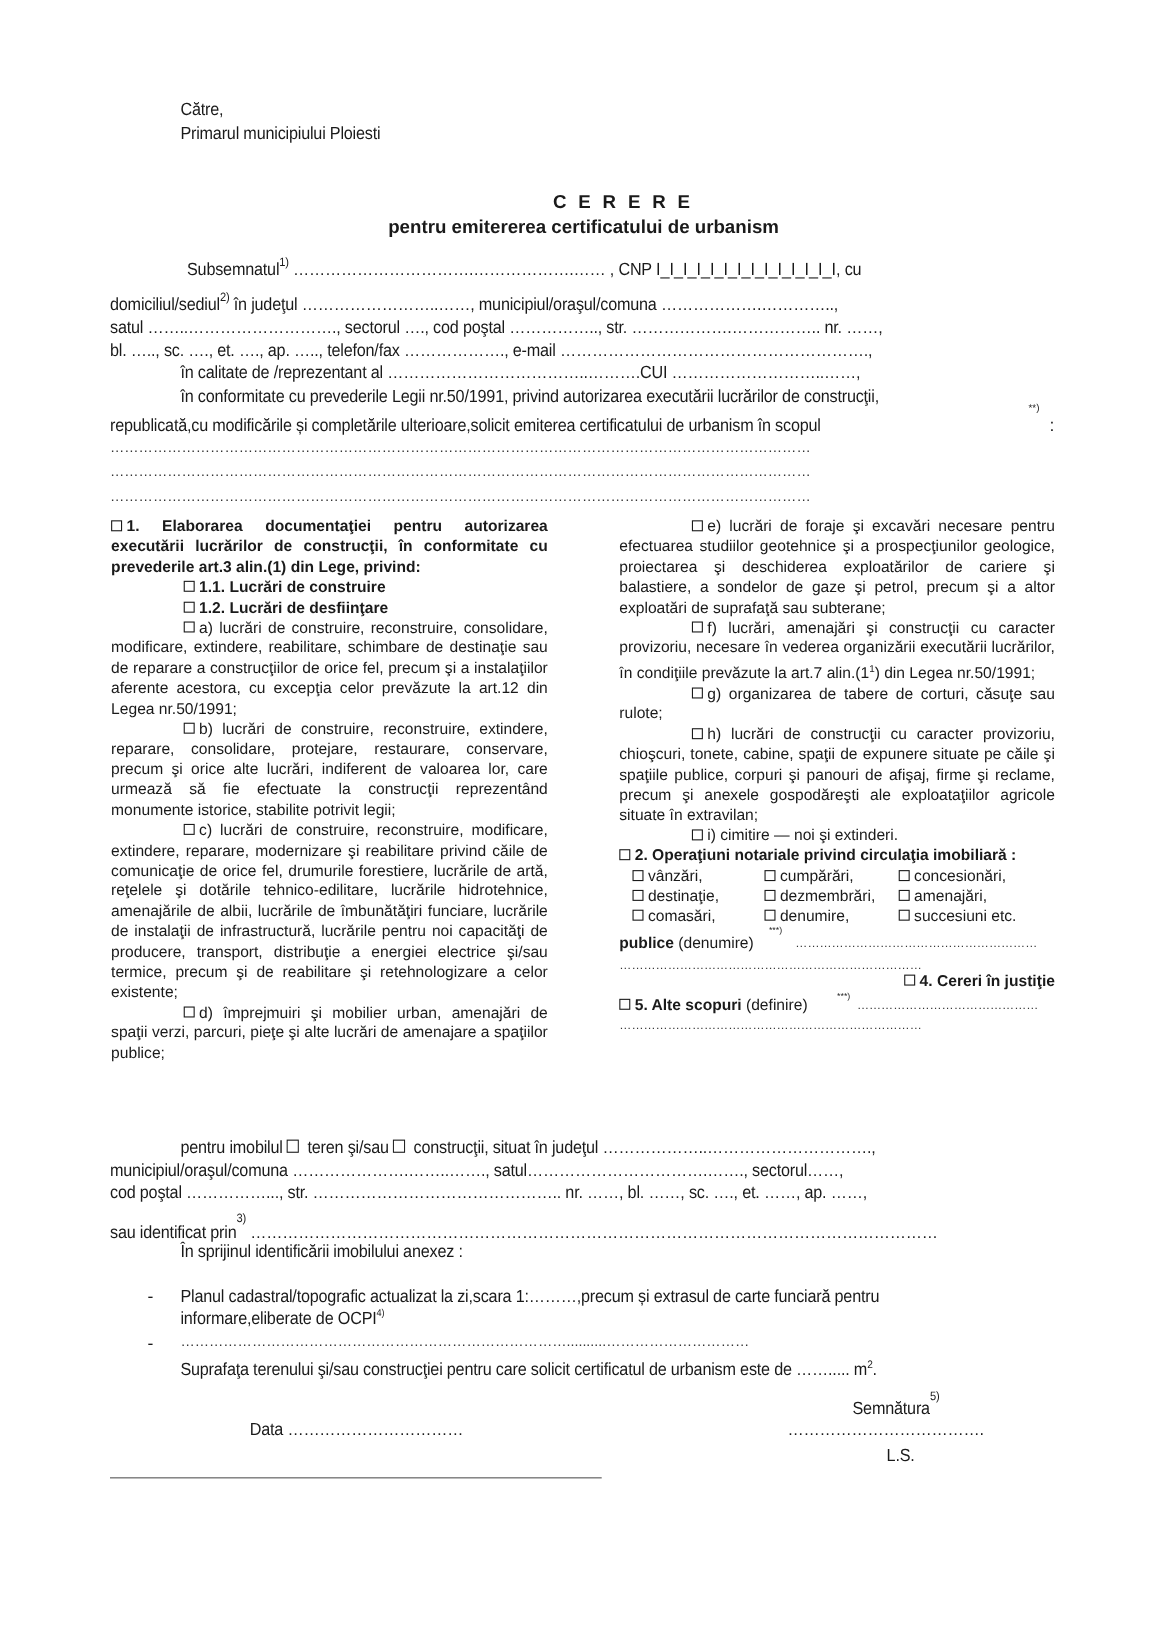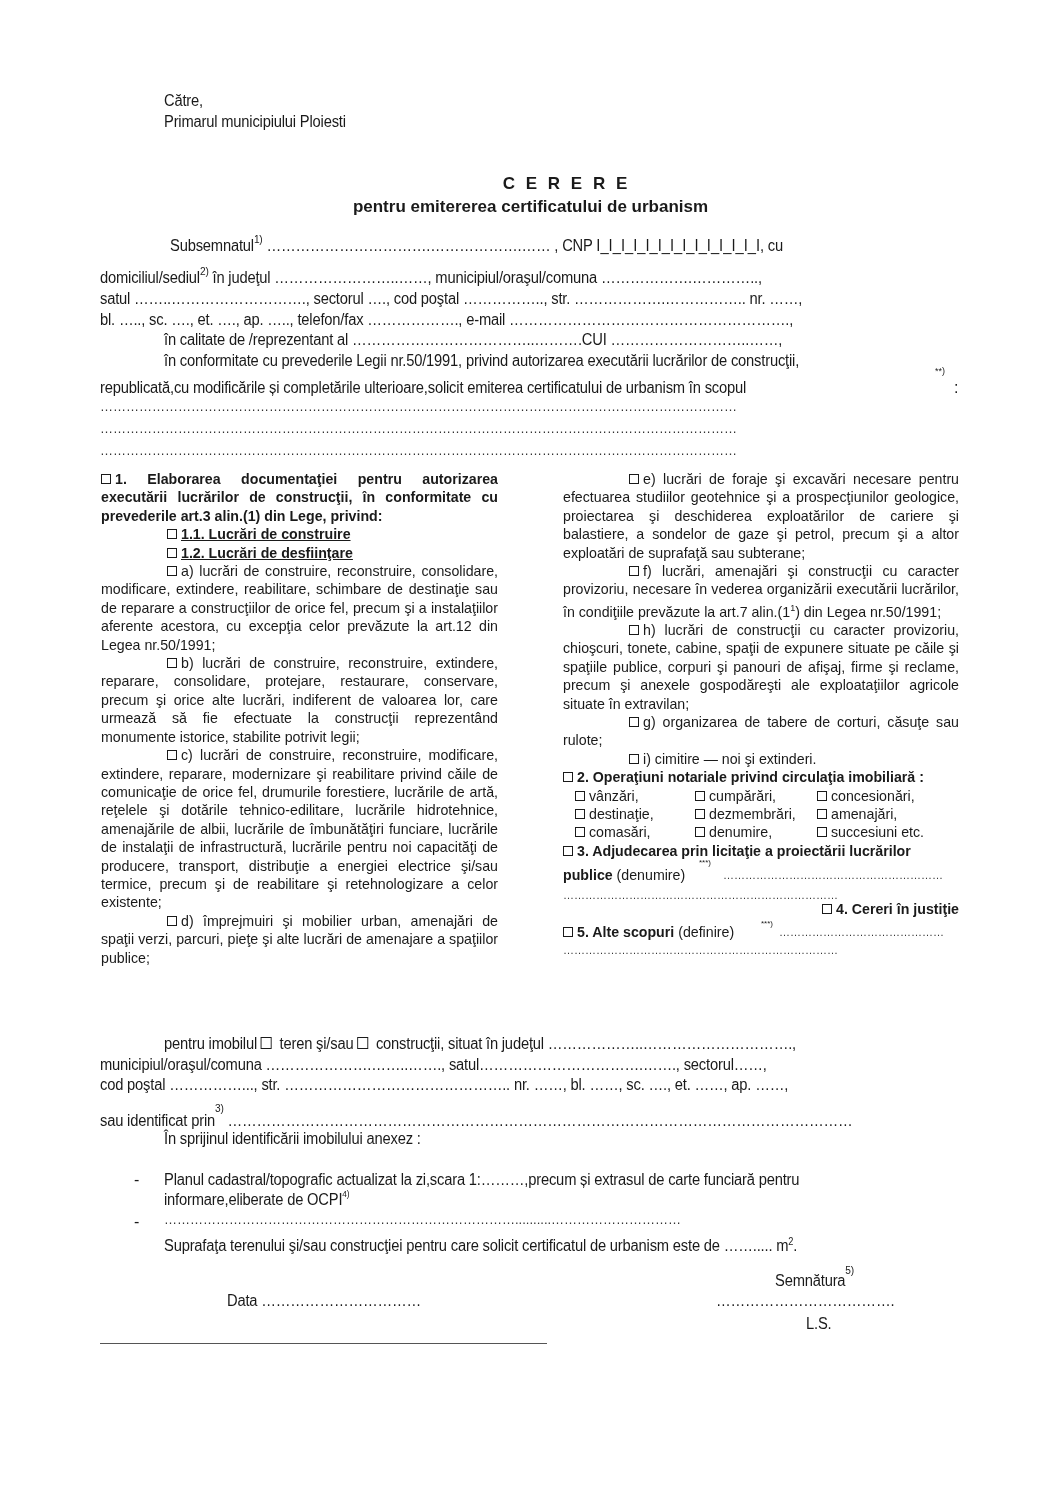--- a/index.html
+++ b/index.html
@@ -7,21 +7,21 @@
          font-family: "Liberation Sans", sans-serif; color: #1a1a1a; }
   .abs { position: absolute; white-space: nowrap; }
   .t16 { font-size: 16px; line-height: 20px; }
   .narrow { font-family: "Liberation Sans", sans-serif; font-size: 16px; letter-spacing: -0.2px; transform: scaleX(0.92); transform-origin: left top; }
   .title { font-size: 17px; font-weight: bold; letter-spacing: 3px; }
   .subtitle { font-size: 17px; font-weight: bold; }
   sup.fn { font-size: 11px; vertical-align: 8px; line-height: 0; }
   .col { position: absolute; font-size: 14.2px; line-height: 18.4px; text-align: justify; }
   .col p { margin: 0; }
   .col .ind { text-indent: 66px; }
-  .col .ind2 { padding-left: 66px; text-decoration: underline; }
+  .col .ind2 { padding-left: 66px; }
   .b { font-weight: bold; }
   .cb { display: inline-block; width: 10px; height: 10px; border: 1.3px solid #1a1a1a; vertical-align: 0px; margin-right: 4px; box-sizing: border-box; }
   .dots { color: #333; }
   .hr { position: absolute; left: 100px; top: 1343px; width: 447px; height: 0; border-top: 1.3px solid #555; }
   .grid3 { display: grid; grid-template-columns: 120px 122px 150px; padding-left: 12px; }
   .cnp-box { display: inline-block; letter-spacing: 0; }
 </style>
 </head>
 <body>
 
@@ -57,36 +57,35 @@
   <p class="b ind2"><span class="cb"></span><span>1.2. Lucrări de desfiinţare</span></p>
   <p class="ind"><span class="cb"></span><span>a) lucrări de construire, reconstruire, consolidare, modificare, extindere, reabilitare, schimbare de destinaţie sau de reparare a construcţiilor de orice fel, precum şi a instalaţiilor aferente acestora, cu excepţia celor prevăzute la art.12 din Legea nr.50/1991;</span></p>
   <p class="ind"><span class="cb"></span><span>b) lucrări de construire, reconstruire, extindere, reparare, consolidare, protejare, restaurare, conservare, precum şi orice alte lucrări, indiferent de valoarea lor, care urmează să fie efectuate la construcţii reprezentând monumente istorice, stabilite potrivit legii;</span></p>
   <p class="ind"><span class="cb"></span><span>c) lucrări de construire, reconstruire, modificare, extindere, reparare, modernizare şi reabilitare privind căile de comunicaţie de orice fel, drumurile forestiere, lucrările de artă, reţelele şi dotările tehnico-edilitare, lucrările hidrotehnice, amenajările de albii, lucrările de îmbunătăţiri funciare, lucrările de instalaţii  de infrastructură, lucrările pentru noi capacităţi de producere, transport, distribuţie a energiei electrice şi/sau termice, precum şi de reabilitare şi retehnologizare a celor existente;</span></p>
   <p class="ind"><span class="cb"></span><span>d) împrejmuiri şi mobilier urban, amenajări de spaţii verzi, parcuri, pieţe şi alte lucrări de amenajare a spaţiilor publice;</span></p>
 </div>
 
 <div class="col" style="left:563px; top:470px; width:396px;">
   <p class="ind"><span class="cb"></span><span>e) lucrări de foraje şi excavări necesare pentru efectuarea studiilor geotehnice şi a prospecţiunilor geologice, proiectarea şi deschiderea exploatărilor de cariere şi balastiere, a sondelor de gaze şi petrol, precum şi a altor exploatări de suprafaţă sau subterane;</span></p>
   <p class="ind"><span class="cb"></span><span>f) lucrări, amenajări şi construcţii cu caracter provizoriu, necesare în vederea organizării executării lucrărilor, în condiţiile prevăzute la art.7 alin.(1</span><sup style="font-size:9px;">1</sup><span>) din Legea nr.50/1991;</span></p>
+  <p class="ind"><span class="cb"></span><span>g) organizarea de tabere de corturi, căsuţe sau rulote;</span></p>
   <p class="ind"><span class="cb"></span><span>h) lucrări de construcţii cu caracter provizoriu, chioşcuri, tonete, cabine, spaţii de expunere situate pe căile şi spaţiile publice, corpuri şi panouri de afişaj, firme şi reclame, precum şi anexele gospodăreşti ale exploataţiilor agricole situate în extravilan;</span></p>
-  <p class="ind"><span class="cb"></span><span>g) organizarea de tabere de corturi, căsuţe sau rulote;</span></p>
   <p class="ind"><span class="cb"></span><span>i) cimitire — noi şi extinderi.</span></p>
   <p class="b"><span class="cb"></span><span>2. Operaţiuni notariale privind circulaţia imobiliară :</span></p>
   <div class="grid3">
     <span><span class="cb"></span><span>vânzări,</span></span>
     <span><span class="cb"></span><span>cumpărări,</span></span>
     <span><span class="cb"></span><span>concesionări,</span></span>
     <span><span class="cb"></span><span>destinaţie,</span></span>
     <span><span class="cb"></span><span>dezmembrări,</span></span>
     <span><span class="cb"></span><span>amenajări,</span></span>
     <span><span class="cb"></span><span>comasări,</span></span>
     <span><span class="cb"></span><span>denumire,</span></span>
     <span><span class="cb"></span><span>succesiuni etc.</span></span>
   </div>
-  <p class="b" style="text-align:left; white-space:nowrap;"><span class="cb"></span><span>3. Adjudecarea prin licitaţie a proiectării lucrărilor</span></p>
   <div style="position:relative; height:26px; white-space:nowrap;">
     <span style="position:absolute; left:136px; top:-6px; font-size:8px;">***)</span>
     <span style="position:absolute; left:0; top:6px;"><span class="b">publice</span><span> (denumire)</span></span>
     <span class="dots" style="position:absolute; left:160px; top:6px; font-size:11px;">……………………………………………………</span>
   </div>
   <div class="dots" style="white-space:nowrap; overflow:hidden; font-size:11px; height:14px;">…………………………………………………………………</div>
   <p class="b" style="text-align:right;"><span class="cb"></span><span>4. Cereri în justiţie</span></p>
   <div style="position:relative; height:22px; white-space:nowrap;">
     <span style="position:absolute; left:198px; top:-4px; font-size:8px;">***)</span>
     <span style="position:absolute; left:0; top:4px;"><span class="cb"></span><span class="b">5. Alte scopuri</span><span> (definire)</span></span>

